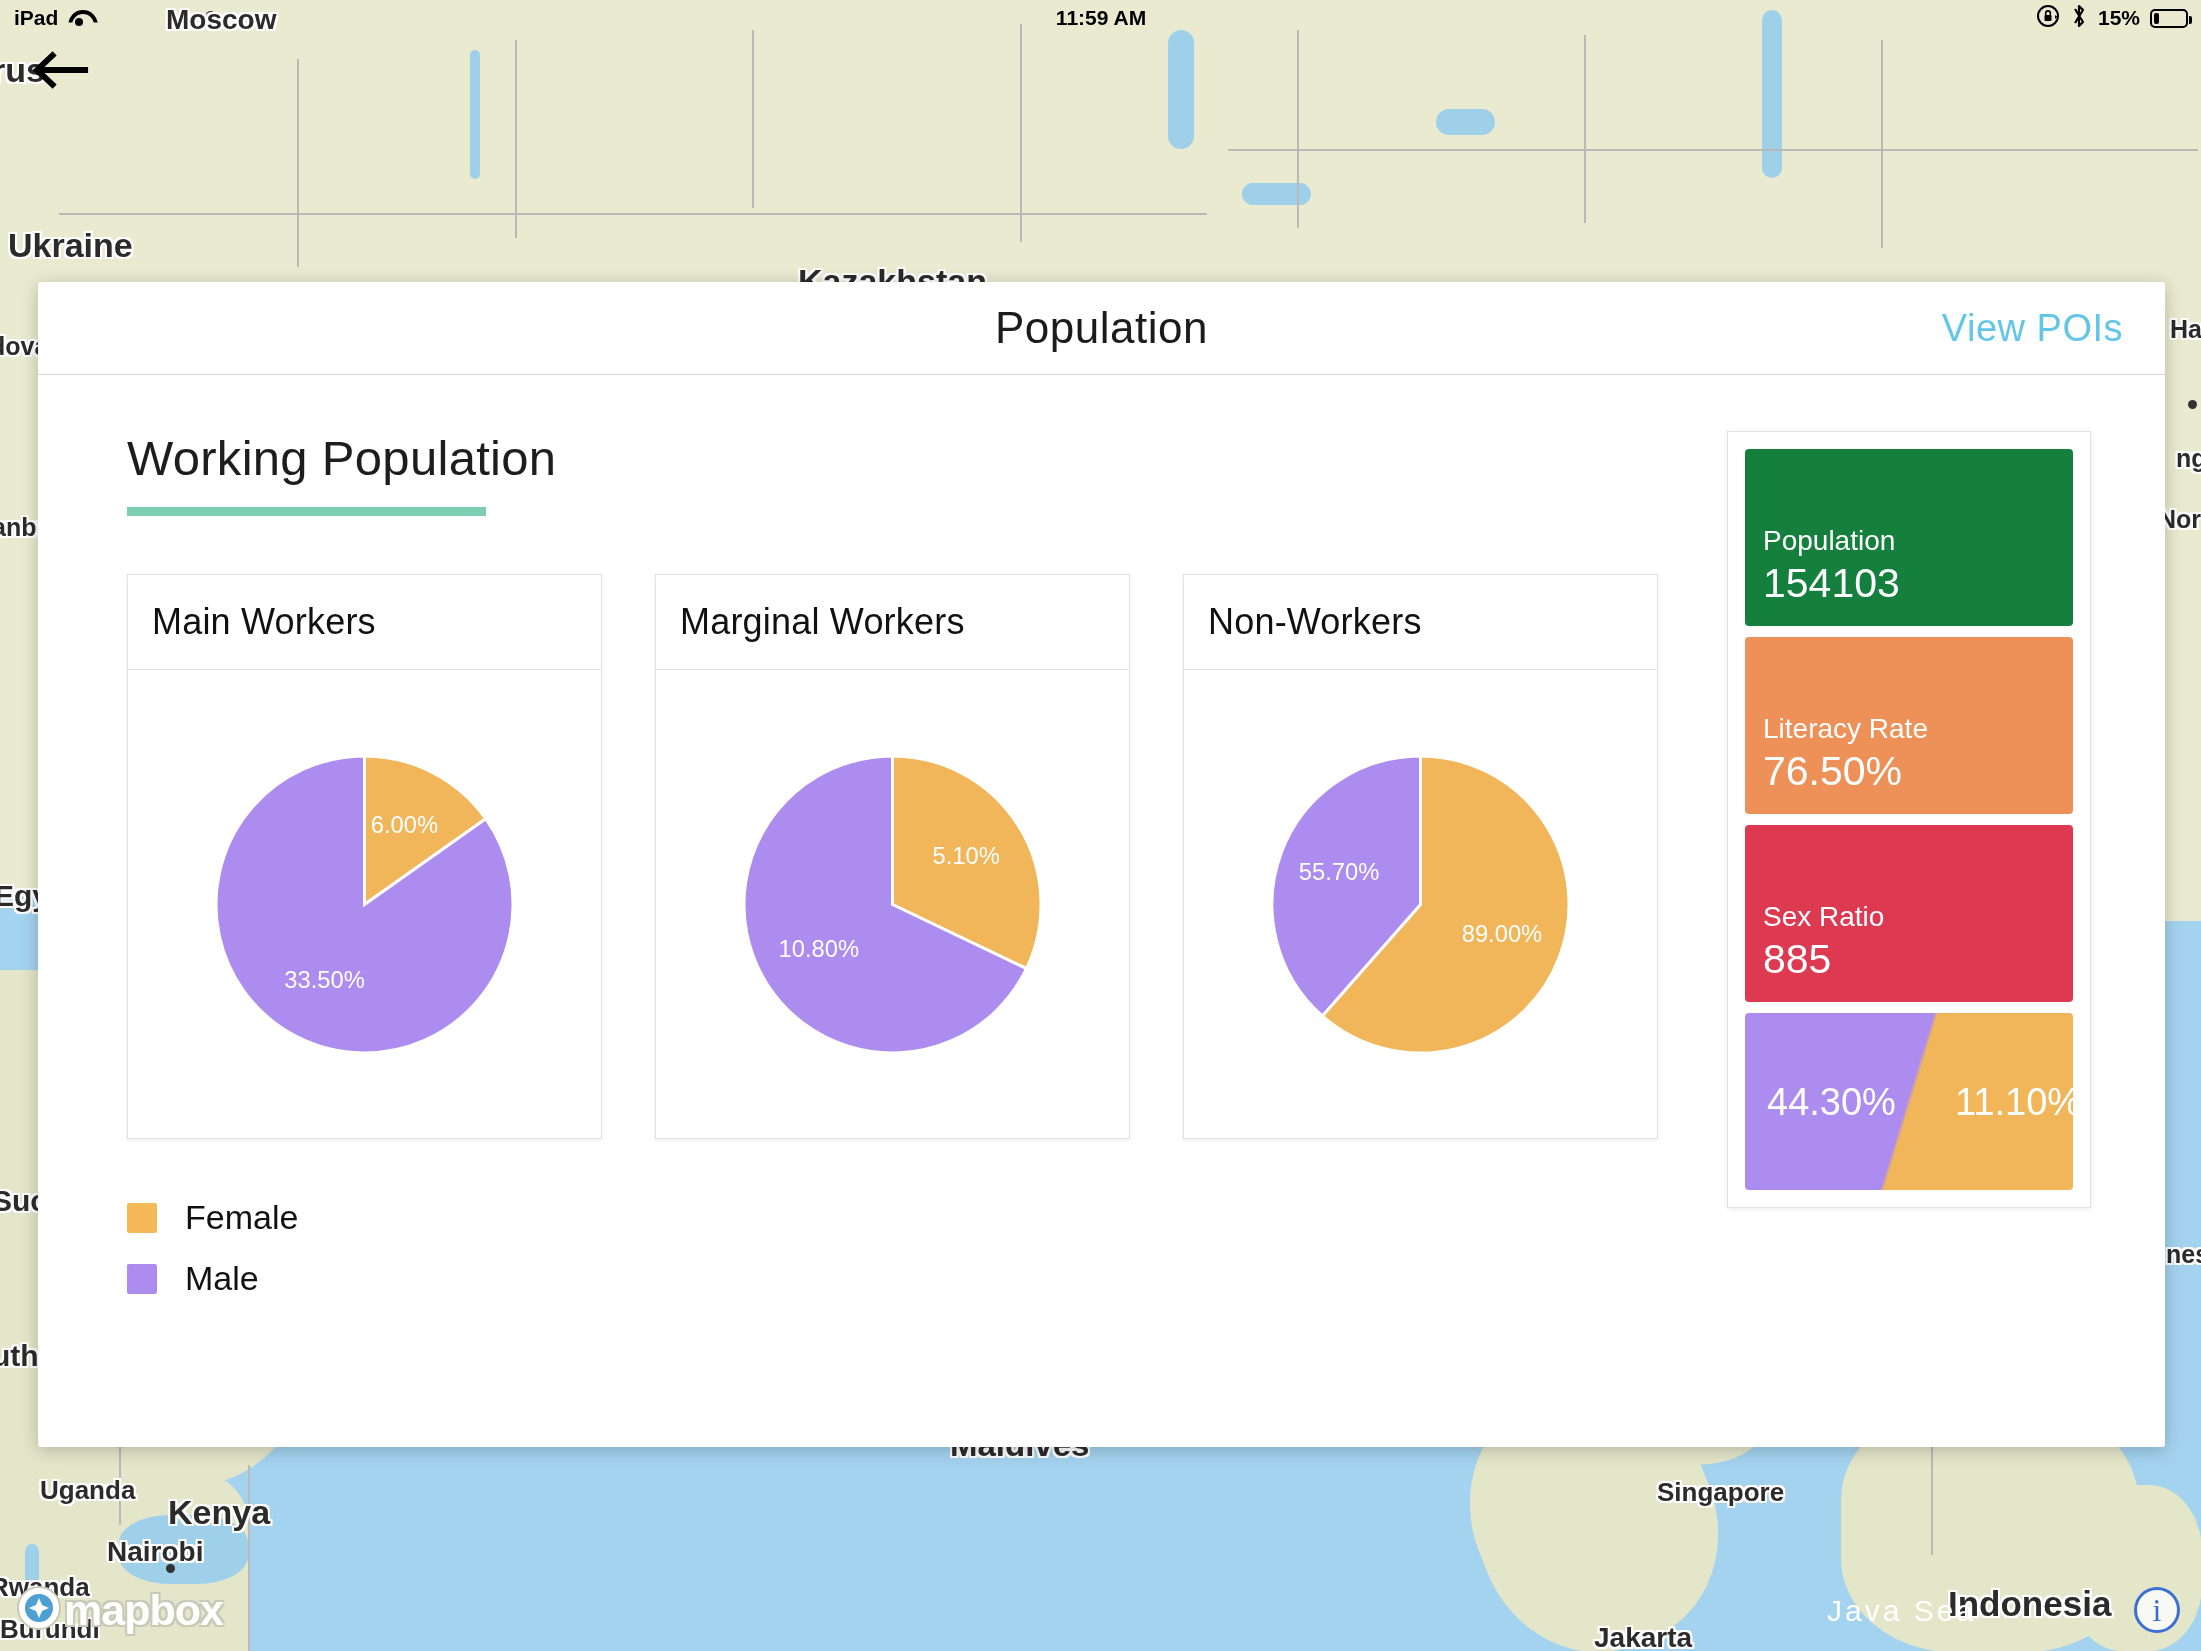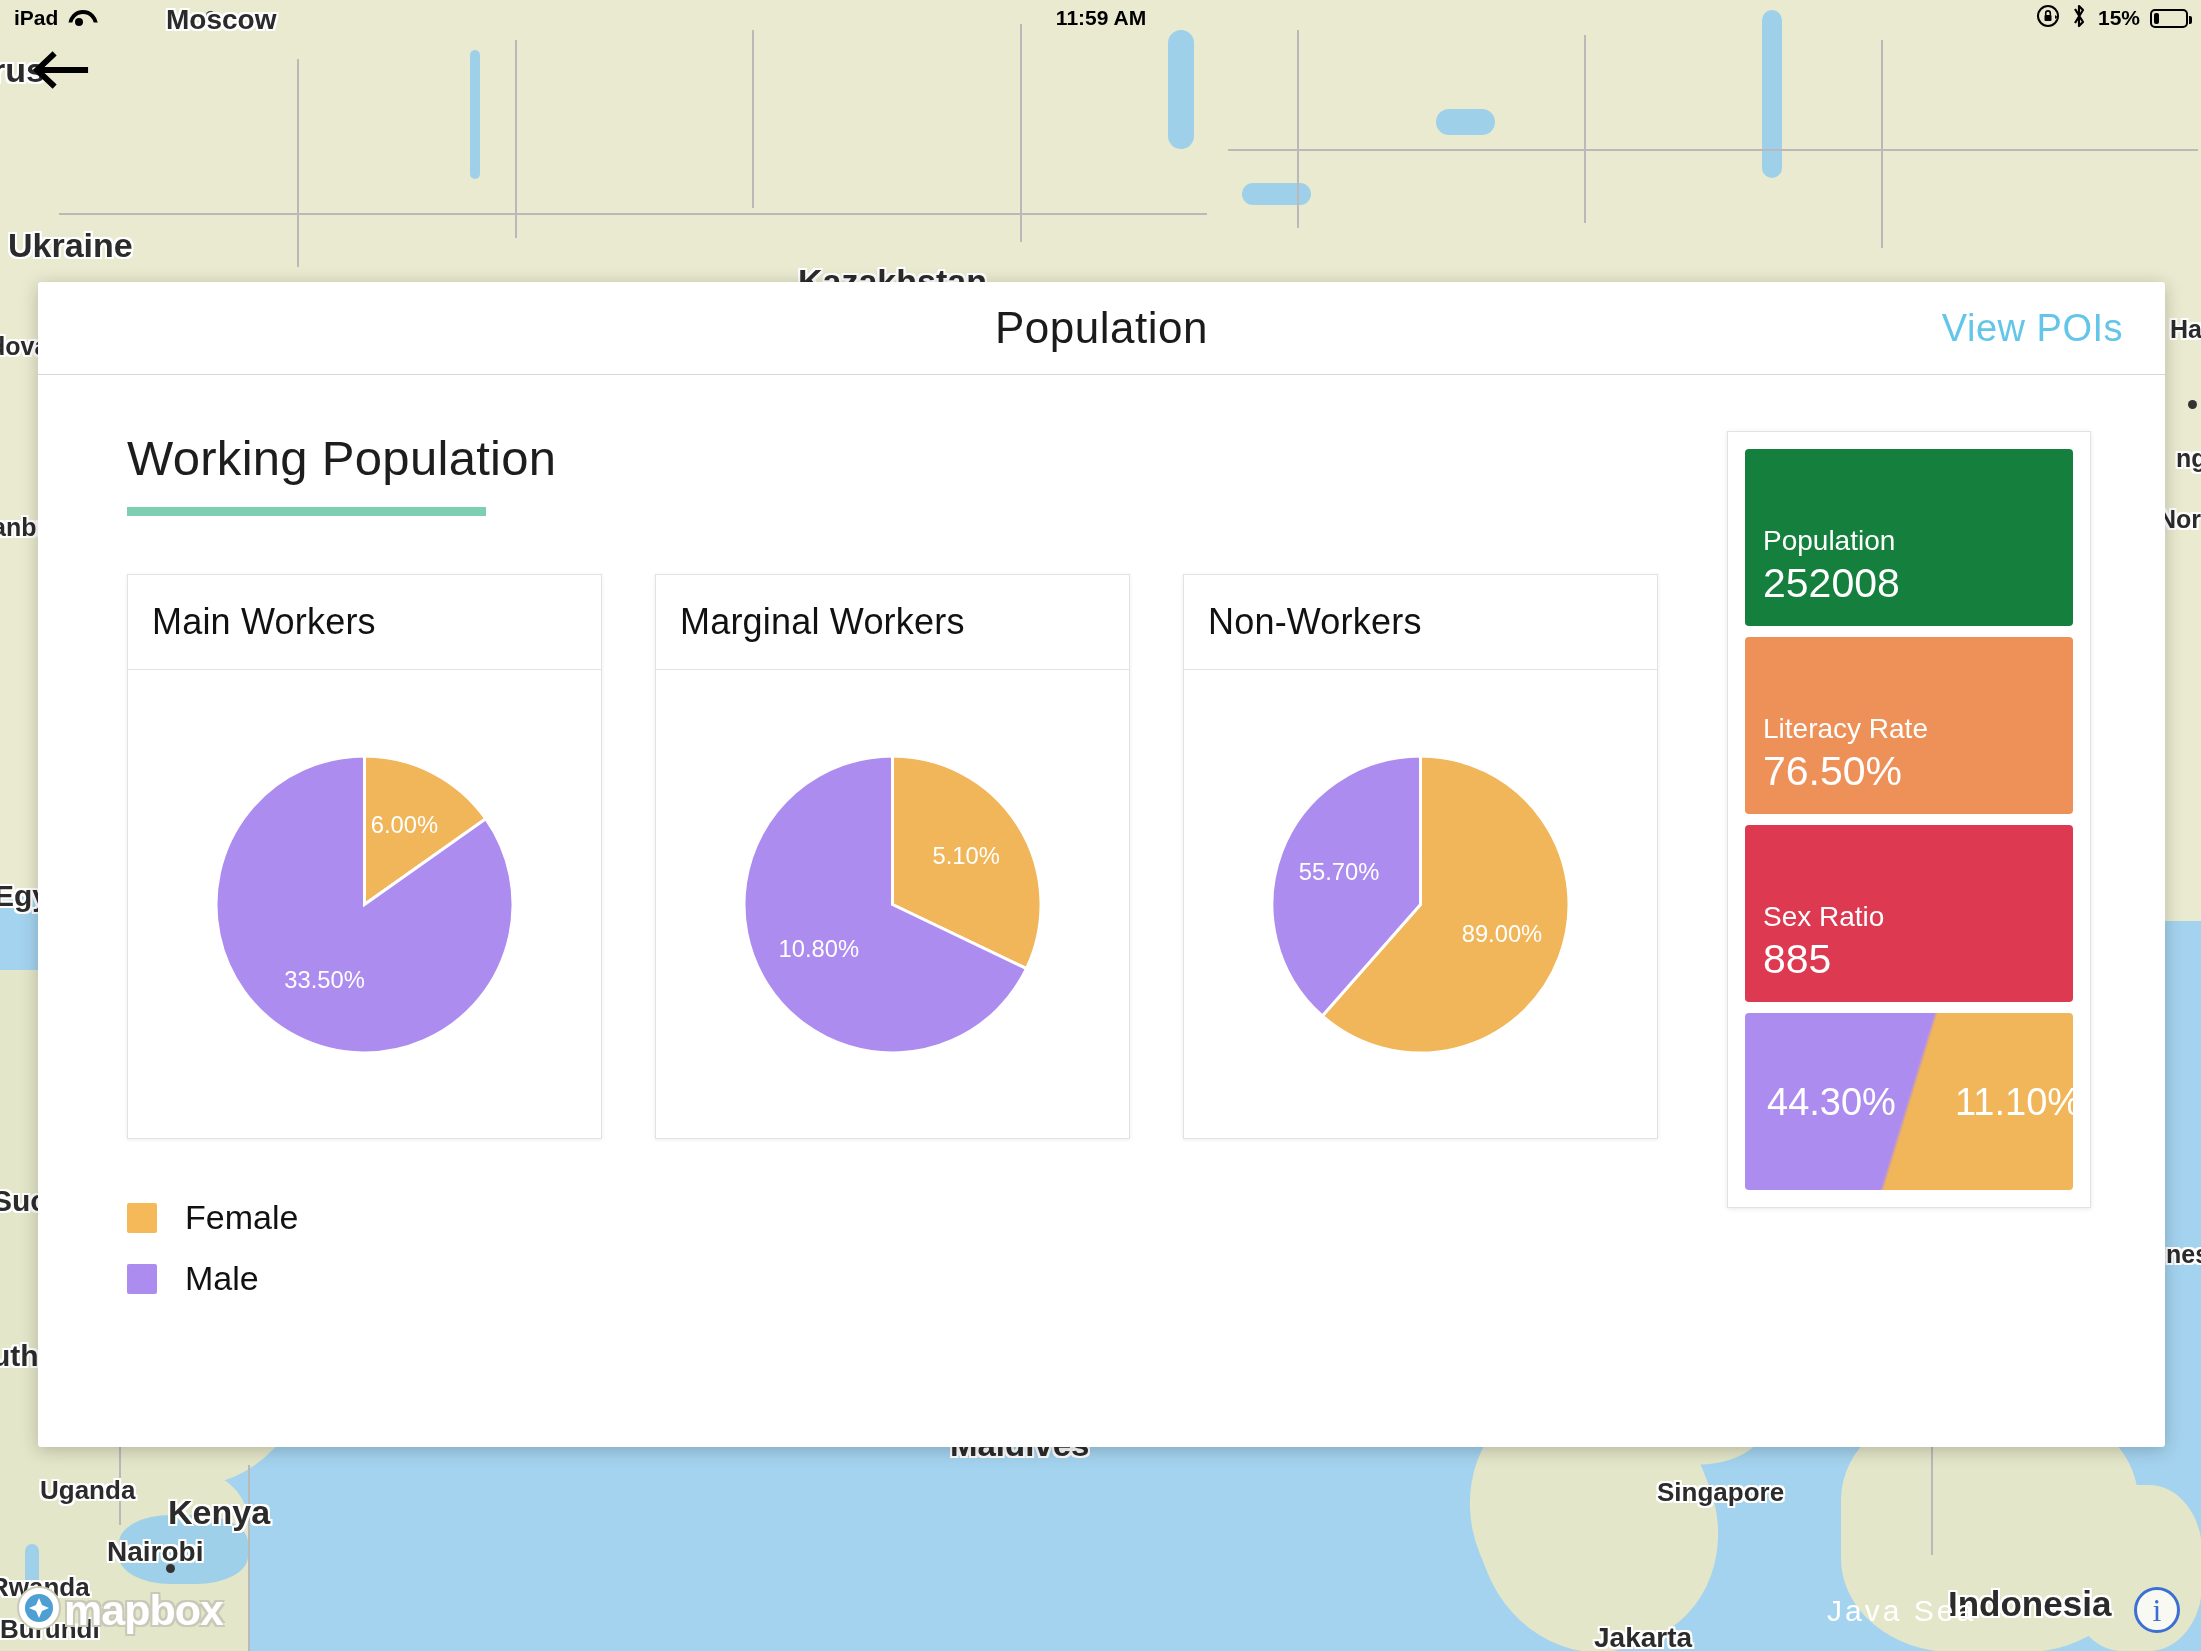--- a/index.html
+++ b/index.html
@@ -461,21 +461,21 @@
             </div>
           </div>
 
       </div>
 
       <div id="right-col">
         <div id="stat-panel">
 
           <div class="stat-card" id="stat-population" style="background: #15803d;">
             <div class="stat-label">Population</div>
-            <div class="stat-value">252008</div>
+            <div class="stat-value">154103</div>
           </div>
 
           <div class="stat-card" id="stat-literacy" style="background: rgb(238, 145, 89);">
             <div class="stat-label">Literacy Rate</div>
             <div class="stat-value">76.50%</div>
           </div>
 
           <div class="stat-card" id="stat-sexratio" style="background: rgb(221, 58, 81);">
             <div class="stat-label">Sex Ratio</div>
             <div class="stat-value">885</div>

